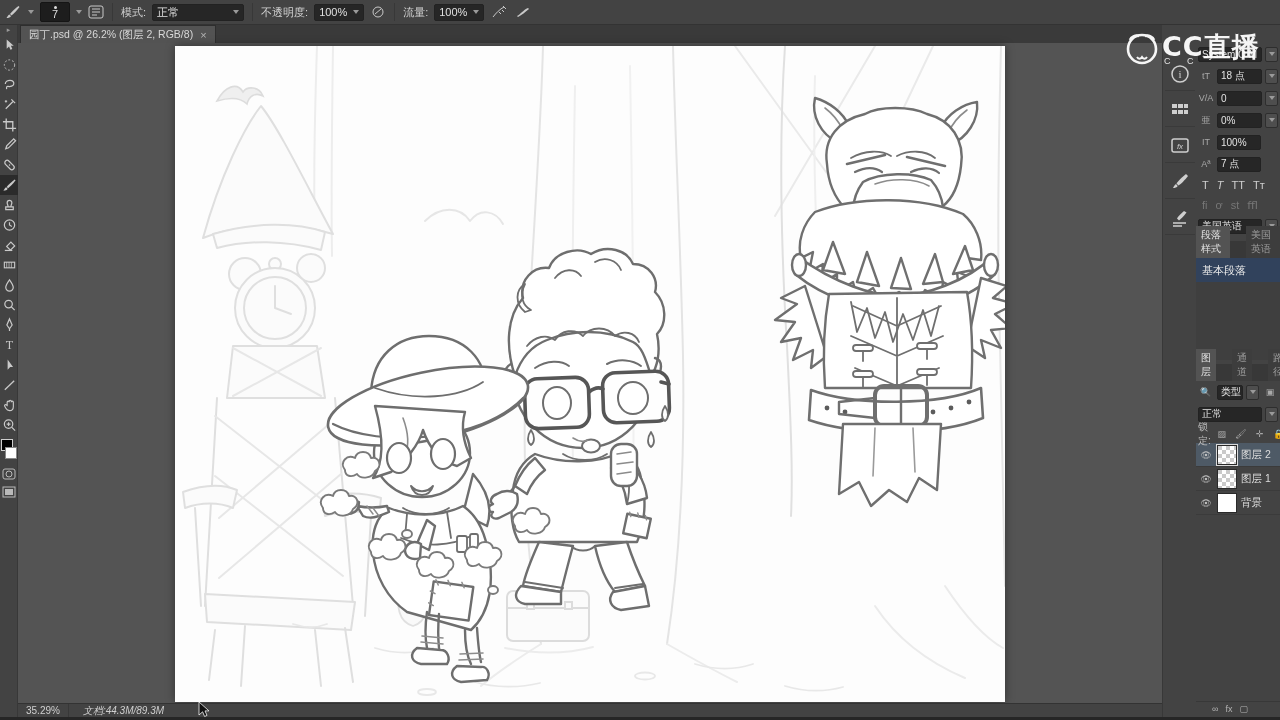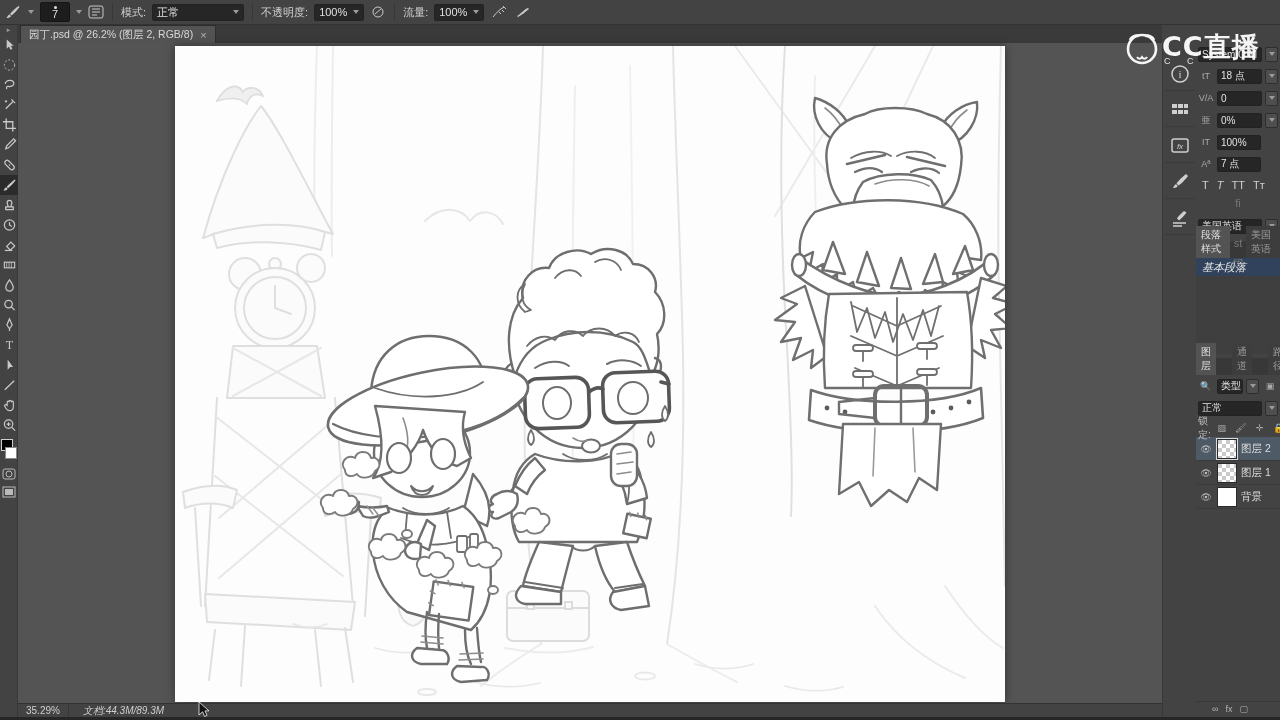--- a/index.html
+++ b/index.html
@@ -61,25 +61,25 @@
     border-bottom:1px solid #3a3a3a;}
   
   #panels{position:absolute;left:1196px;top:43px;width:84px;height:674px;background:#434343;overflow:hidden;}
   .p-row{display:flex;align-items:center;gap:3px;padding:0 2px;height:22px;}
   .p-icon{color:#a9a9a9;font-size:9px;width:16px;text-align:center;flex:none;}
   .p-field{background:#262626;border:1px solid #222;border-radius:2px;height:15px;flex:1;
     display:flex;align-items:center;padding:0 3px;color:#e2e2e2;font-size:10px;white-space:nowrap;overflow:hidden;}
   .p-arrowbox{width:13px;height:15px;background:#4e4e4e;border:1px solid #2e2e2e;border-radius:2px;
     display:flex;align-items:center;justify-content:center;flex:none;}
   .btn-row{display:flex;gap:8px;padding:2px 6px;color:#cfcfcf;font-size:11px;height:20px;align-items:center;}
-  .btn-row.dim{color:#777;flex-direction:column;}
+  .btn-row.dim{color:#777;}
   .panel-tabs{display:flex;background:#383838;height:17px;align-items:flex-end;gap:16px;margin-top:4px;}
   .panel-tab{padding:2px 5px;font-size:10px;color:#9c9c9c;background:#3d3d3d;}
   .panel-tab.active{background:#535353;color:#e3e3e3;}
-  #basic-para{background:#31425c;color:#e8e8e8;font-style:italic;height:18px;display:flex;align-items:center;padding:0 6px;}
+  #basic-para{background:#31425c;color:#e8e8e8;height:24px;display:flex;align-items:center;padding:0 6px;}
   #styles-body{height:78px;background:#3f3f3f;}
   .layer-row{display:flex;align-items:center;height:24px;gap:4px;padding:0 3px;border-bottom:1px solid #3b3b3b;}
   .layer-row.selected{background:#4e5a66;}
   .eye{width:14px;text-align:center;color:#c5c5c5;flex:none;font-size:9px;}
   .thumb{width:20px;height:20px;flex:none;border:1px solid #2a2a2a;}
   .thumb.checker{background:repeating-conic-gradient(#ffffff 0 25%,#cacaca 0 50%) 0 0/8px 8px;}
   .thumb.white{background:#fff;}
   .thumb.sel{outline:1px solid #dadada;}
   .layer-name{font-size:10.5px;color:#dcdcdc;white-space:nowrap;}
   .layer-name.italic{}

